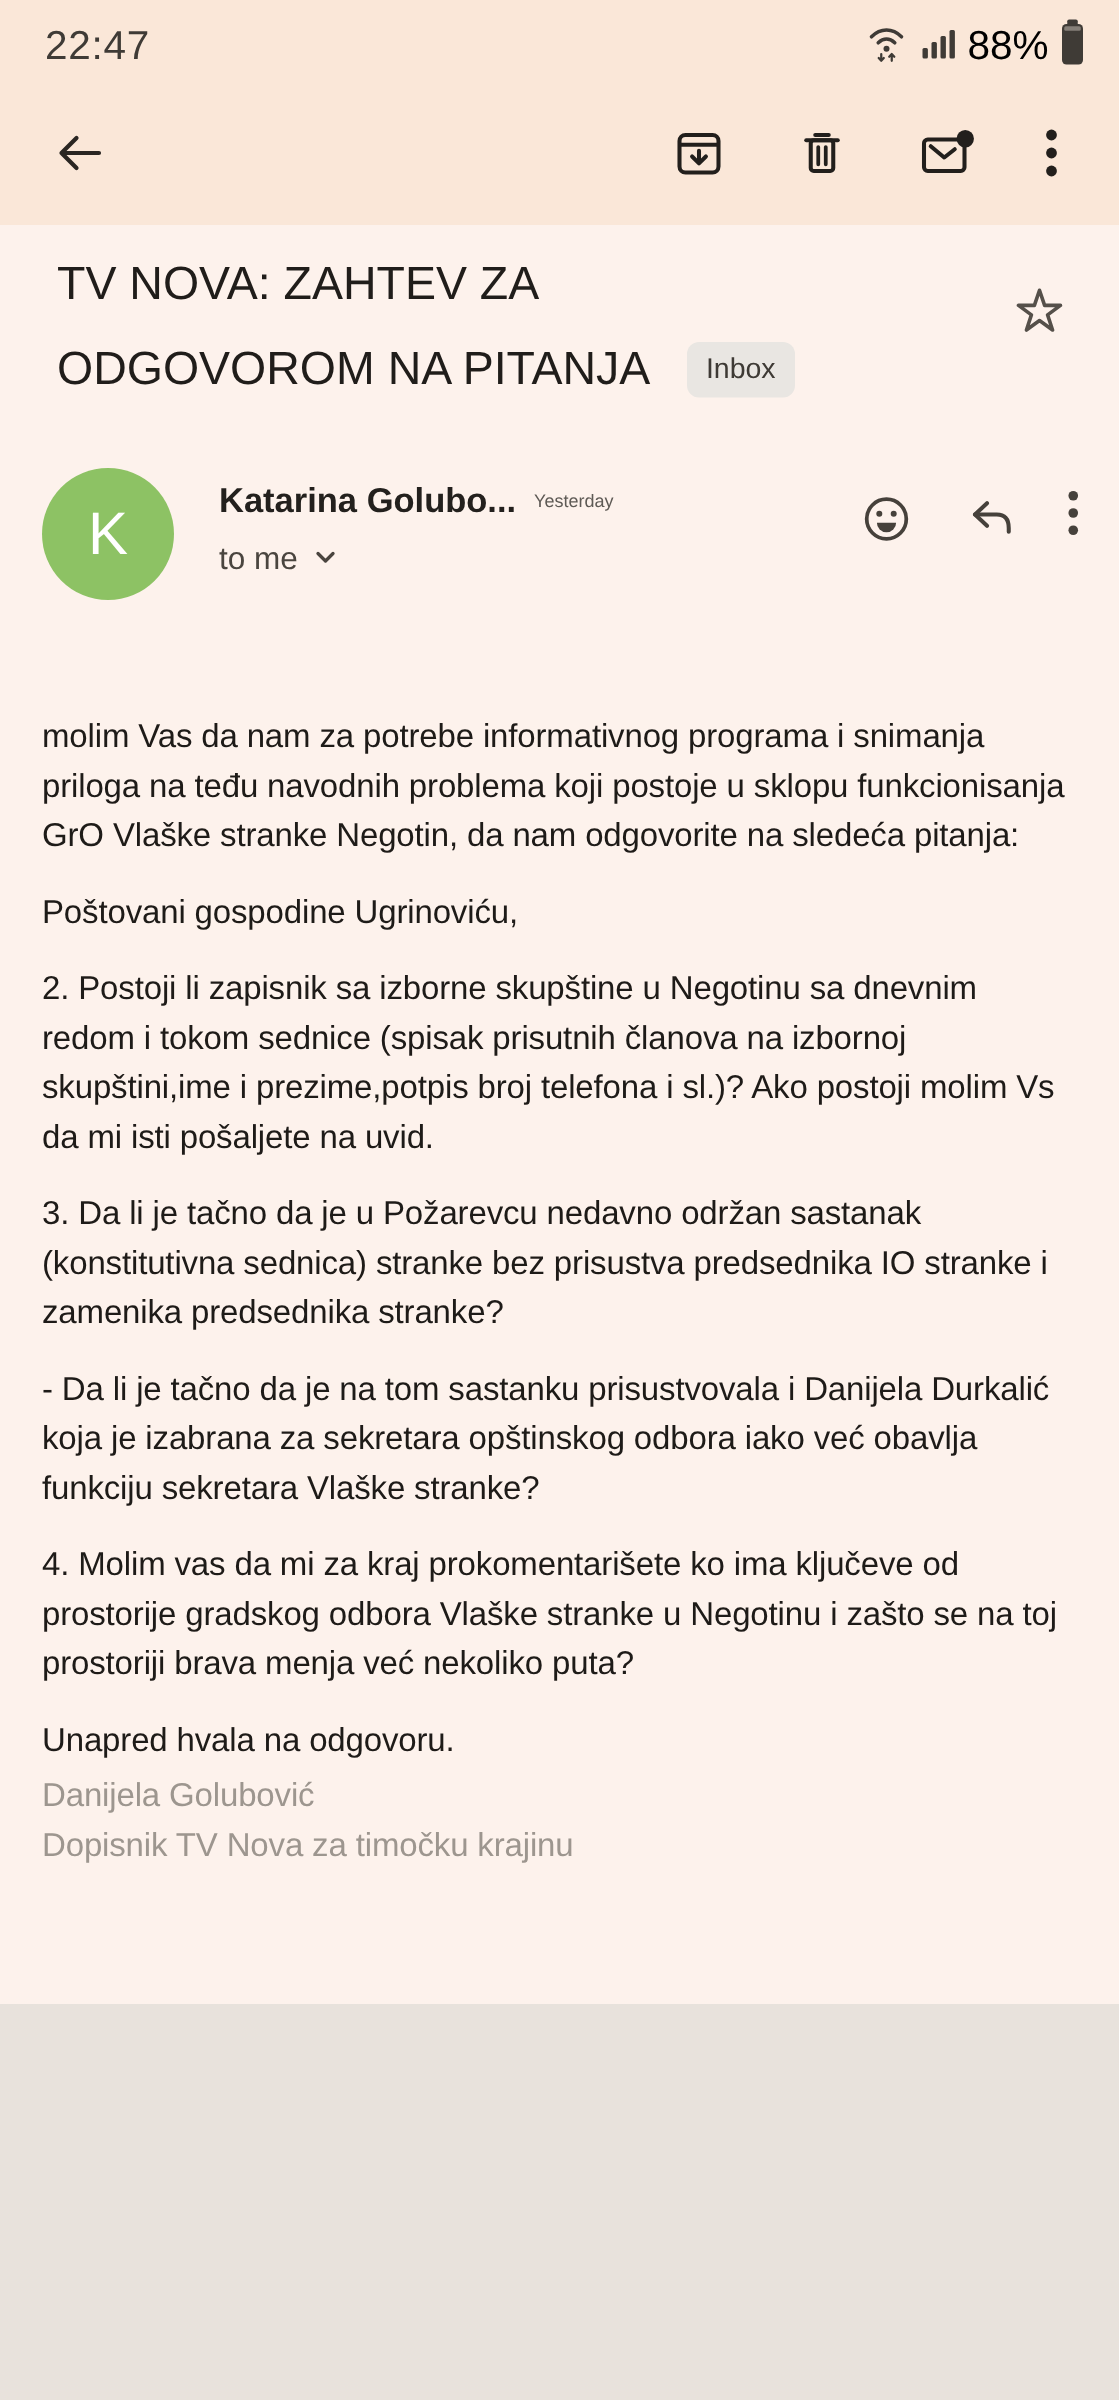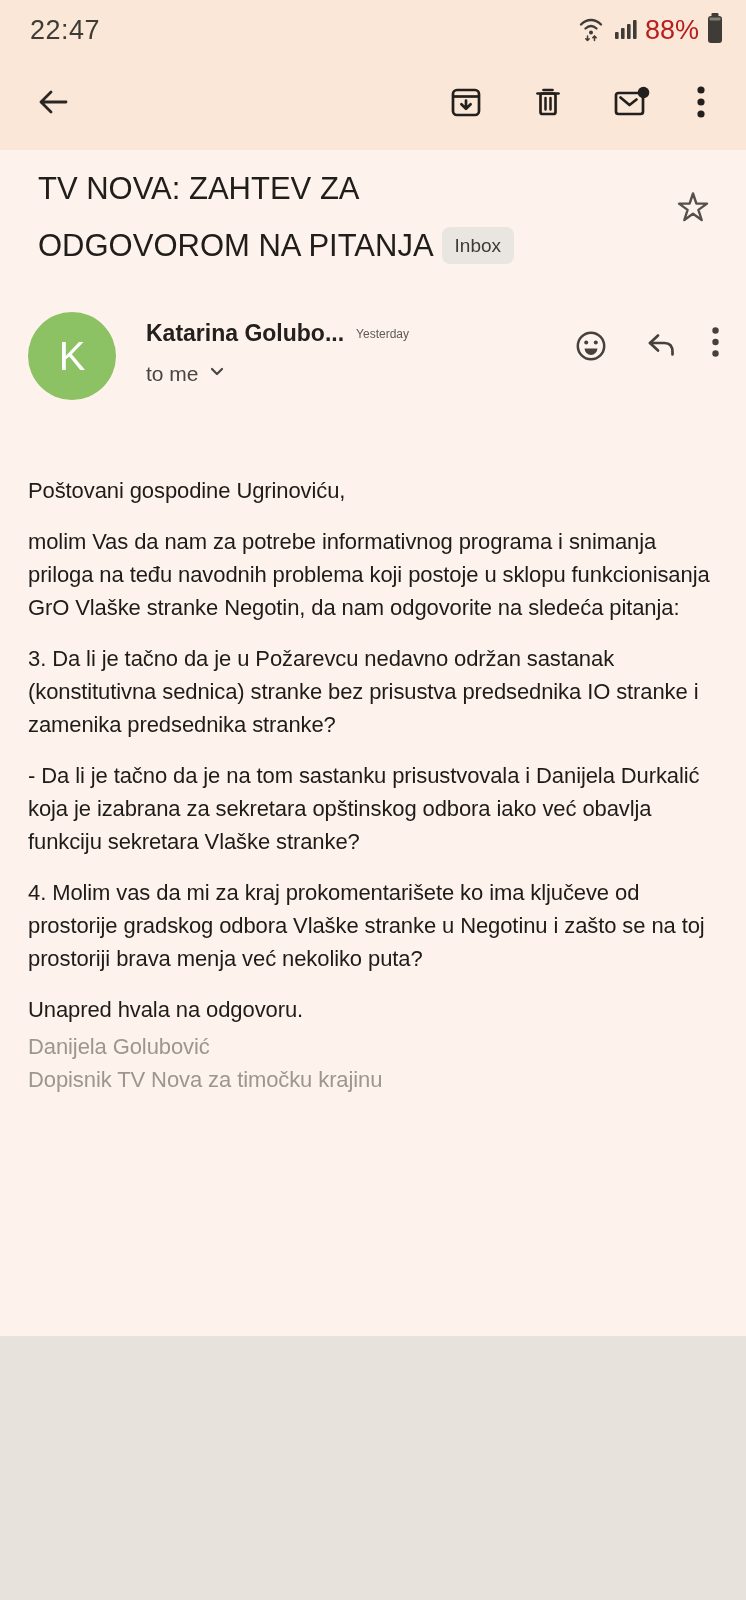--- a/index.html
+++ b/index.html
@@ -9,52 +9,52 @@
     background:#fdf2ec; font-family:"Liberation Sans", sans-serif;
     margin:0 auto;
   }
   
   .statusbar{
     height:56px; background:#fae7d8; display:flex; align-items:center;
     padding:4px 22px 0 30px;
   }
   .status-time{ font-size:27px; color:#3f3b36; letter-spacing:.5px; }
   .status-right{ margin-left:auto; display:flex; align-items:center; gap:7px; }
-  .status-batt-text{ font-size:27px; color:#b91c1c; }
+  .status-batt-text{ font-size:27px; color:#000000; }
   
   .toolbar{
     height:94px; background:#fae7d8; display:flex; align-items:center;
     padding:0 40px 0 34px;
   }
   .toolbar-right{ margin-left:auto; display:flex; align-items:center; gap:46px; }
   .icon-btn{ display:flex; align-items:center; justify-content:center; background:none; border:none; cursor:pointer; }
   
   .subject-row{ position:relative; padding:10px 36px 0 38px; }
   .subject{
     font-size:31px; font-weight:400; color:#201d1a; line-height:57px;
     max-width:505px; letter-spacing:0;
   }
   .chip{
     display:inline-block; background:#e9e6e2; color:#3e3a35; font-size:19px;
-    line-height:1; padding:9px 13px; border-radius:8px; margin-left:8px;
+    line-height:1; padding:9px 13px; border-radius:8px; margin-left:24px;
     transform:translateY(-4px); white-space:nowrap;
   }
   .star-btn{ position:absolute; right:32px; top:36px; }
   
   .sender-row{ margin-top:38px; padding:0 26px 0 28px; display:flex; }
   .avatar{
     width:88px; height:88px; border-radius:50%; background:#8dc264;
     color:#ffffff; font-size:40px; display:flex; align-items:center;
     justify-content:center; flex:none;
   }
   .sender-info{ margin-left:30px; padding-top:8px; min-width:0; }
   .sender-line1{ display:flex; align-items:center; white-space:nowrap; }
   .sender-name{ font-size:23px; font-weight:700; color:#23201d; }
   .sender-date{ font-size:12px; color:#5e5a55; margin-left:12px; }
-  .sender-line2{ display:flex; align-items:center; margin-top:14px; color:#4a453f; font-size:21px; gap:8px; cursor:pointer; }
+  .sender-line2{ display:flex; margin-top:14px; color:#4a453f; font-size:21px; gap:8px; cursor:pointer; }
   .sender-icons{ margin-left:auto; display:flex; align-items:flex-start; gap:30px; padding-top:14px; flex:none; }
   
   .mailbody{ padding:0 28px; margin-top:74px; font-size:22px; line-height:33px; color:#1e1b18; letter-spacing:-.1px; }
   .mailbody p{ margin:18px 0 0; }
   .mailbody p:first-child{ margin-top:0; }
   .mailbody p.sig{ color:#9d968f; margin:0; }
   .mailbody p.sig-first{ margin-top:4px; }
   
   .actions{
     position:absolute; left:4px; right:0; top:1388px; height:100px;
@@ -213,22 +213,23 @@
             <circle cx="4.5" cy="4.5" r="3.2" fill="#46413b"></circle>
             <circle cx="4.5" cy="16" r="3.2" fill="#46413b"></circle>
             <circle cx="4.5" cy="27.5" r="3.2" fill="#46413b"></circle>
           </svg>
         </span>
       </button>
     </div>
   </div>
 
   <div class="mailbody">
+    <p>molim Vas da nam za potrebe informativnog programa i snimanja priloga na teđu navodnih problema koji postoje u sklopu funkcionisanja GrO Vlaške stranke Negotin, da nam odgovorite na sledeća pitanja:</p>
     <p>Poštovani gospodine Ugrinoviću,</p>
-    <p>molim Vas da nam za potrebe informativnog programa i snimanja priloga na teđu navodnih problema koji postoje u sklopu funkcionisanja GrO Vlaške stranke Negotin, da nam odgovorite na sledeća pitanja:</p>
+    <p>2. Postoji li zapisnik sa izborne skupštine u Negotinu sa dnevnim redom i tokom sednice (spisak prisutnih članova na izbornoj skupštini,ime i prezime,potpis broj telefona i sl.)? Ako postoji molim Vs da mi isti pošaljete na uvid.</p>
     <p>3. Da li je tačno da je u Požarevcu nedavno održan sastanak (konstitutivna sednica) stranke bez prisustva predsednika IO stranke i zamenika predsednika stranke?</p>
     <p>- Da li je tačno da je na tom sastanku prisustvovala i Danijela Durkalić koja je izabrana za sekretara opštinskog odbora iako već obavlja funkciju sekretara Vlaške stranke?</p>
     <p>4. Molim vas da mi za kraj prokomentarišete ko ima ključeve od prostorije gradskog odbora Vlaške stranke u Negotinu i zašto se na toj prostoriji brava menja već nekoliko puta?</p>
     <p>Unapred hvala na odgovoru.</p>
     <p class="sig sig-first">Danijela Golubović</p>
     <p class="sig">Dopisnik TV Nova za timočku krajinu</p>
   </div>
 
   <div class="actions">
     <button class="pill-btn">

